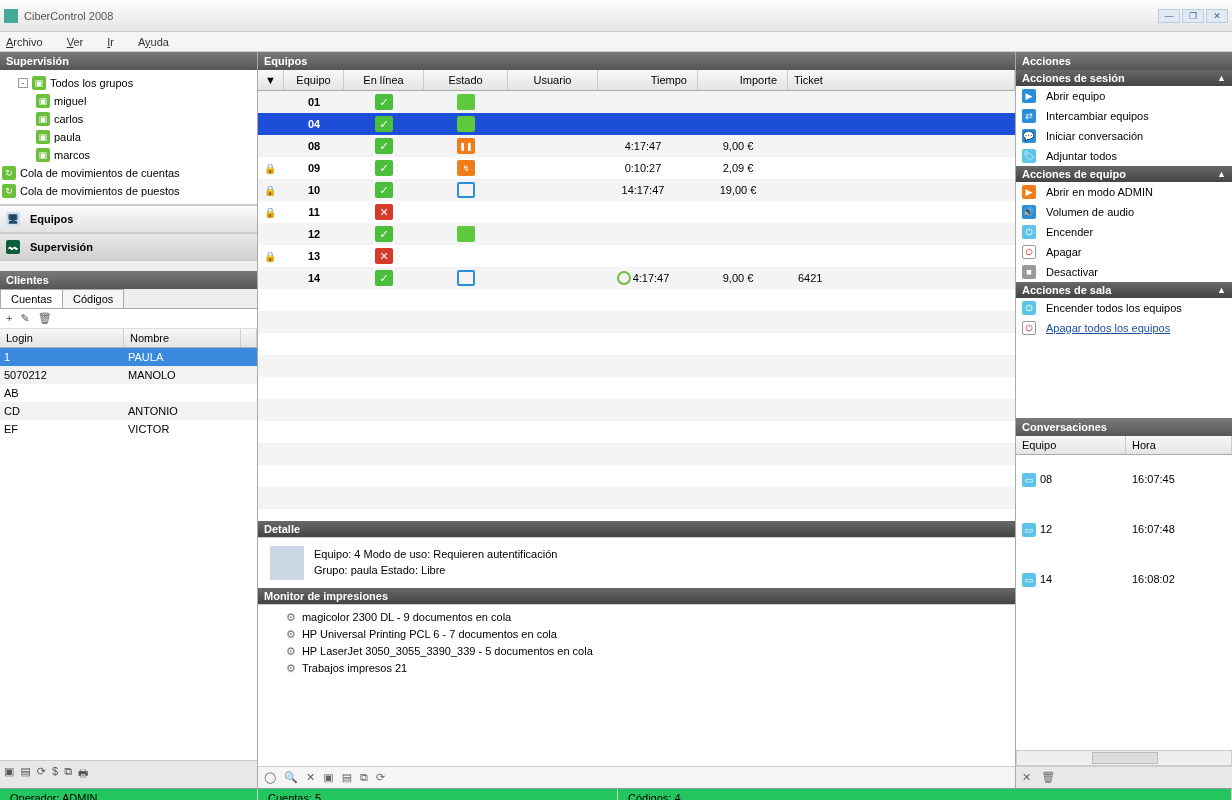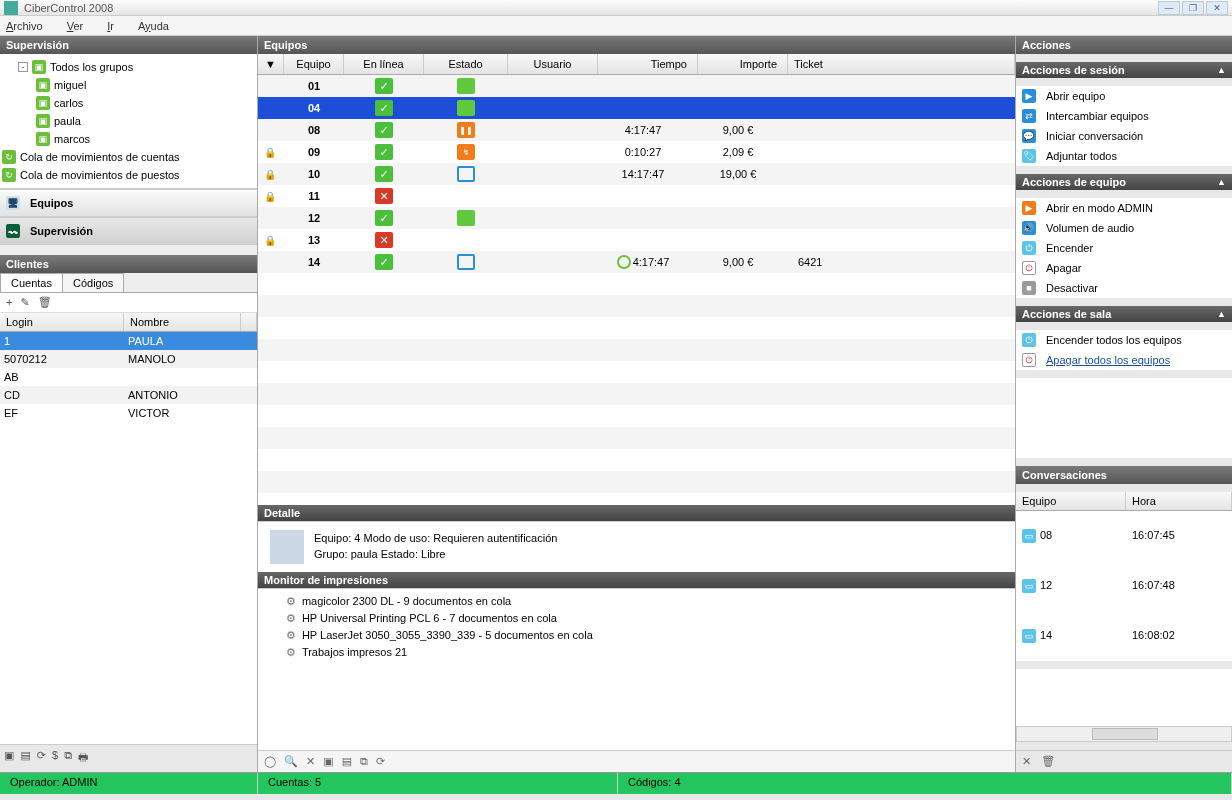--- a/index.html
+++ b/index.html
@@ -1,28 +1,28 @@
 <!DOCTYPE html>
 <html><head>
 <meta charset="utf-8">
 <style>
 * { box-sizing: border-box; margin: 0; padding: 0; font-family: Tahoma, Arial, sans-serif; font-size: 11px; }
 body { background: #e8e8e8; overflow: hidden; width: 1232px; height: 800px; }
-.titlebar { height: 16px; background: linear-gradient(#fdfdfd,#e5e5e5); display: flex; align-items: center; padding: 0 4px; border-bottom: 1px solid #ccc; }
+.titlebar { height: 32px; background: linear-gradient(#fdfdfd,#e5e5e5); display: flex; align-items: center; padding: 0 4px; border-bottom: 1px solid #ccc; }
 .titlebar .app-icon { width: 14px; height: 14px; background: #4a9; margin-right: 6px; }
 .titlebar .title { flex: 1; color: #555; }
 .win-btns { display: flex; gap: 2px; }
 .win-btn { width: 22px; height: 14px; border: 1px solid #bcd; background: #dfeaf5; display: flex; align-items: center; justify-content: center; color: #468; font-size: 9px; }
 .menubar { height: 20px; display: flex; align-items: center; padding: 0 6px; gap: 24px; background: #f5f5f5; border-bottom: 1px solid #ccc; }
 .menubar span { color: #333; }
 .menubar span u { text-decoration: underline; }
 .main { display: flex; height: 736px; }
 .left { width: 258px; display: flex; flex-direction: column; border-right: 1px solid #aaa; }
 .center { flex: 1; display: flex; flex-direction: column; border-right: 1px solid #aaa; }
-.right { width: 216px; display: flex; flex-direction: column; gap: 8px; }
+.right { width: 216px; display: flex; flex-direction: column; }
 .panel-header { background: linear-gradient(#7a7a7a,#555); color: #fff; font-weight: bold; padding: 3px 6px; font-size: 13px; display: flex; justify-content: space-between; align-items: center; }
 .panel-header-sm { background: linear-gradient(#686868,#444); color: #fff; font-weight: bold; padding: 2px 6px; font-size: 11px; display: flex; justify-content: space-between; align-items: center; }
 .tri-up { font-size: 9px; }
 .tree { background: #fff; padding: 4px 2px; border-bottom: 1px solid #ccc; flex: 0 0 auto; }
 .tree-row { display: flex; align-items: center; padding: 2px 0; }
 .tree-indent1 { padding-left: 16px; }
 .tree-indent2 { padding-left: 34px; }
 .sq { width: 10px; height: 10px; border: 1px solid #999; margin-right: 4px; display: inline-block; text-align:center; line-height:8px; font-size:9px; color:#666; }
 .ico-sm { width: 14px; height: 14px; margin-right: 4px; display: inline-flex; align-items:center; justify-content:center; font-size:9px; color:#fff; border-radius:2px; }
 .ico-green { background: #6cbf3b; }

